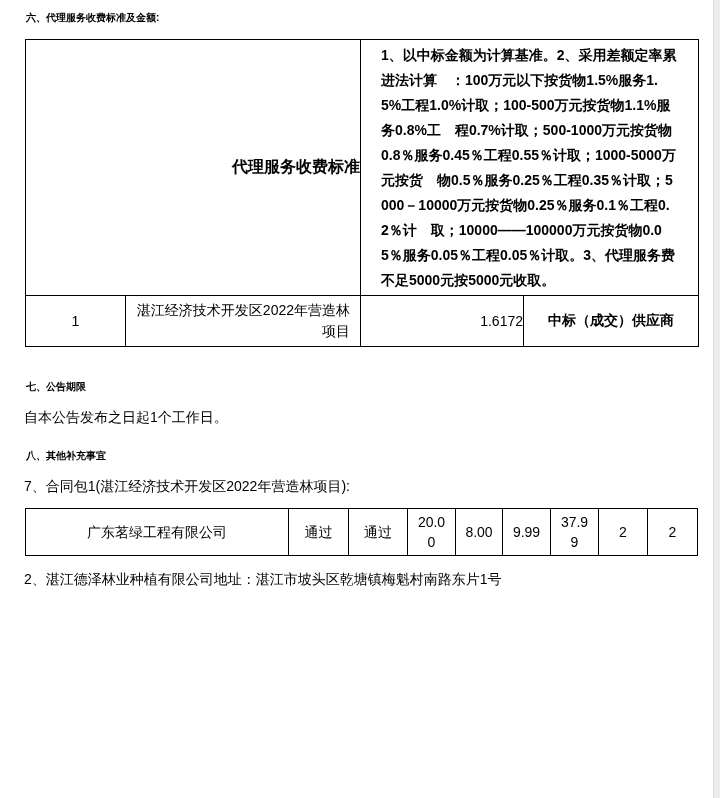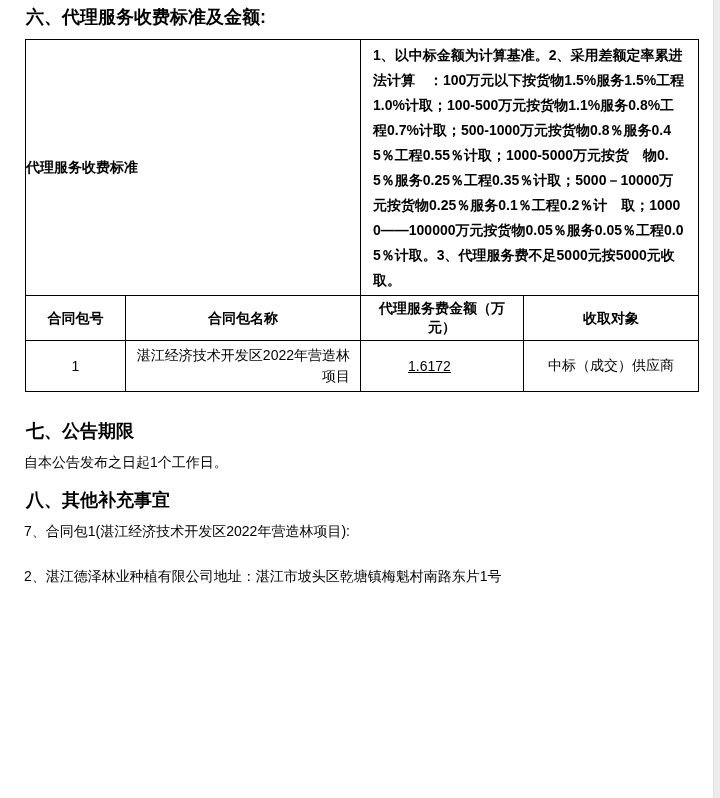--- a/index.html
+++ b/index.html
@@ -14,21 +14,21 @@
   }
   .edge-strip {
     position: absolute;
     top: 0; right: 0;
     width: 7px; height: 798px;
     background: #ececec;
     border-left: 1px solid #e0e0e0;
   }
   .sec-heading {
     margin-left: 26px;
-    font-size: 18px;
+    font-size: 10px;
     font-weight: bold;
     line-height: 19px;
   }
   .h6 { margin-top: 8px; margin-bottom: 12px; }
   .h7 { margin-top: 30px; }
   .h8 { margin-top: 20px; }
   .para {
     margin-left: 24px;
     margin-top: 12px;
     font-size: 14px;
@@ -42,57 +42,56 @@
   td {
     border: 1px solid #000000;
     vertical-align: middle;
     font-size: 14px;
   }
 
   
   .fee-table { width: 673px; }
   .fee-table .fee-label-cell {
     width: 335px;
-    text-align: left;
+    text-align: right;
     font-weight: bold;
-    font-size: 14px;
+    font-size: 16px;
   }
   .fee-table .fee-content-cell {
     width: 338px;
     height: 256px;
-    padding: 2px 12px;
+    padding: 2px 20px;
     font-weight: bold;
     line-height: 25px;
     text-align: left;
     word-break: break-all;
   }
 
   
   .pkg-table { width: 673px; margin-top: -1px; }
   .pkg-table td { text-align: center; }
   .pkg-table .hdr td {
     height: 45px;
     font-weight: bold;
     padding: 2px 14px;
     line-height: 19px;
   }
   .pkg-table .data td { height: 51px; }
   .pkg-table .col-no { width: 100px; }
   .pkg-table .col-name { width: 235px; }
   .pkg-table .col-amount { width: 163px; }
-  .pkg-table .col-target { width: 175px; }
+  .pkg-table .col-target { width: 175px; font-weight: bold; }
   .pkg-table .data .pkg-name-cell {
     text-align: right;
     padding: 2px 10px;
     line-height: 21px;
   }
   .pkg-table .data .pkg-amount-cell {
-    text-align: center;
-    padding-right: 25px;
-    text-decoration: underline;
+    text-align: right;
+    padding-right: 0;
   }
 
   
   .score-table { width: 672px; margin-top: 13px; }
   .score-table td {
     text-align: center;
     line-height: 20px;
     padding: 2px 4px;
     word-break: break-all;
   }
@@ -124,41 +123,46 @@
   <tbody>
       <tr>
     <td class="fee-label-cell">代理服务收费标准</td>
     <td class="fee-content-cell">1、以中标金额为计算基准。2、采用差额定率累进法计算　：100万元以下按货物1.5%服务1.5%工程1.0%计取；100-500万元按货物1.1%服务0.8%工　程0.7%计取；500-1000万元按货物0.8％服务0.45％工程0.55％计取；1000-5000万元按货　物0.5％服务0.25％工程0.35％计取；5000－10000万元按货物0.25％服务0.1％工程0.2％计　取；10000――100000万元按货物0.05％服务0.05％工程0.05％计取。3、代理服务费不足5000元按5000元收取。</td>
   </tr>
 </tbody>
   </table>
 
 <table class="pkg-table">
   <tbody>
-      <tr class="hdr">
-    <td class="col-no">合同包号</td>
-    <td class="col-name">合同包名称</td>
-    <td class="col-amount">代理服务费金额（万元）</td>
-    <td class="col-target">收取对象</td>
-  </tr>
   <tr class="data">
     <td class="col-no">1</td>
     <td class="col-name pkg-name-cell">湛江经济技术开发区2022年营造林项目</td>
     <td class="col-amount pkg-amount-cell">1.6172</td>
     <td class="col-target">中标（成交）供应商</td>
   </tr>
 </tbody>
   </table>
 
 <div class="sec-heading h7">七、公告期限</div>
 <div class="para">自本公告发布之日起1个工作日。</div>
 
 <div class="sec-heading h8">八、其他补充事宜</div>
 <div class="para">7、合同包1(湛江经济技术开发区2022年营造林项目):</div>
 
 <table class="score-table">
   <tbody>
+  <tr class="data">
+    <td class="col-supplier">广东茗绿工程有限公司</td>
+    <td class="col-qual">通过</td>
+    <td class="col-conf">通过</td>
+    <td class="col-tech num-cell">20.00</td>
+    <td class="col-biz num-cell">8.00</td>
+    <td class="col-price num-cell">9.99</td>
+    <td class="col-total num-cell">37.99</td>
+    <td class="col-rank">2</td>
+    <td class="col-rec">2</td>
+  </tr>
 </tbody>
   </table>
 
 <div class="para footer-para">2、湛江德泽林业种植有限公司地址：湛江市坡头区乾塘镇梅魁村南路东片1号</div>
 
 <div class="edge-strip"></div>
 
 </body></html>

